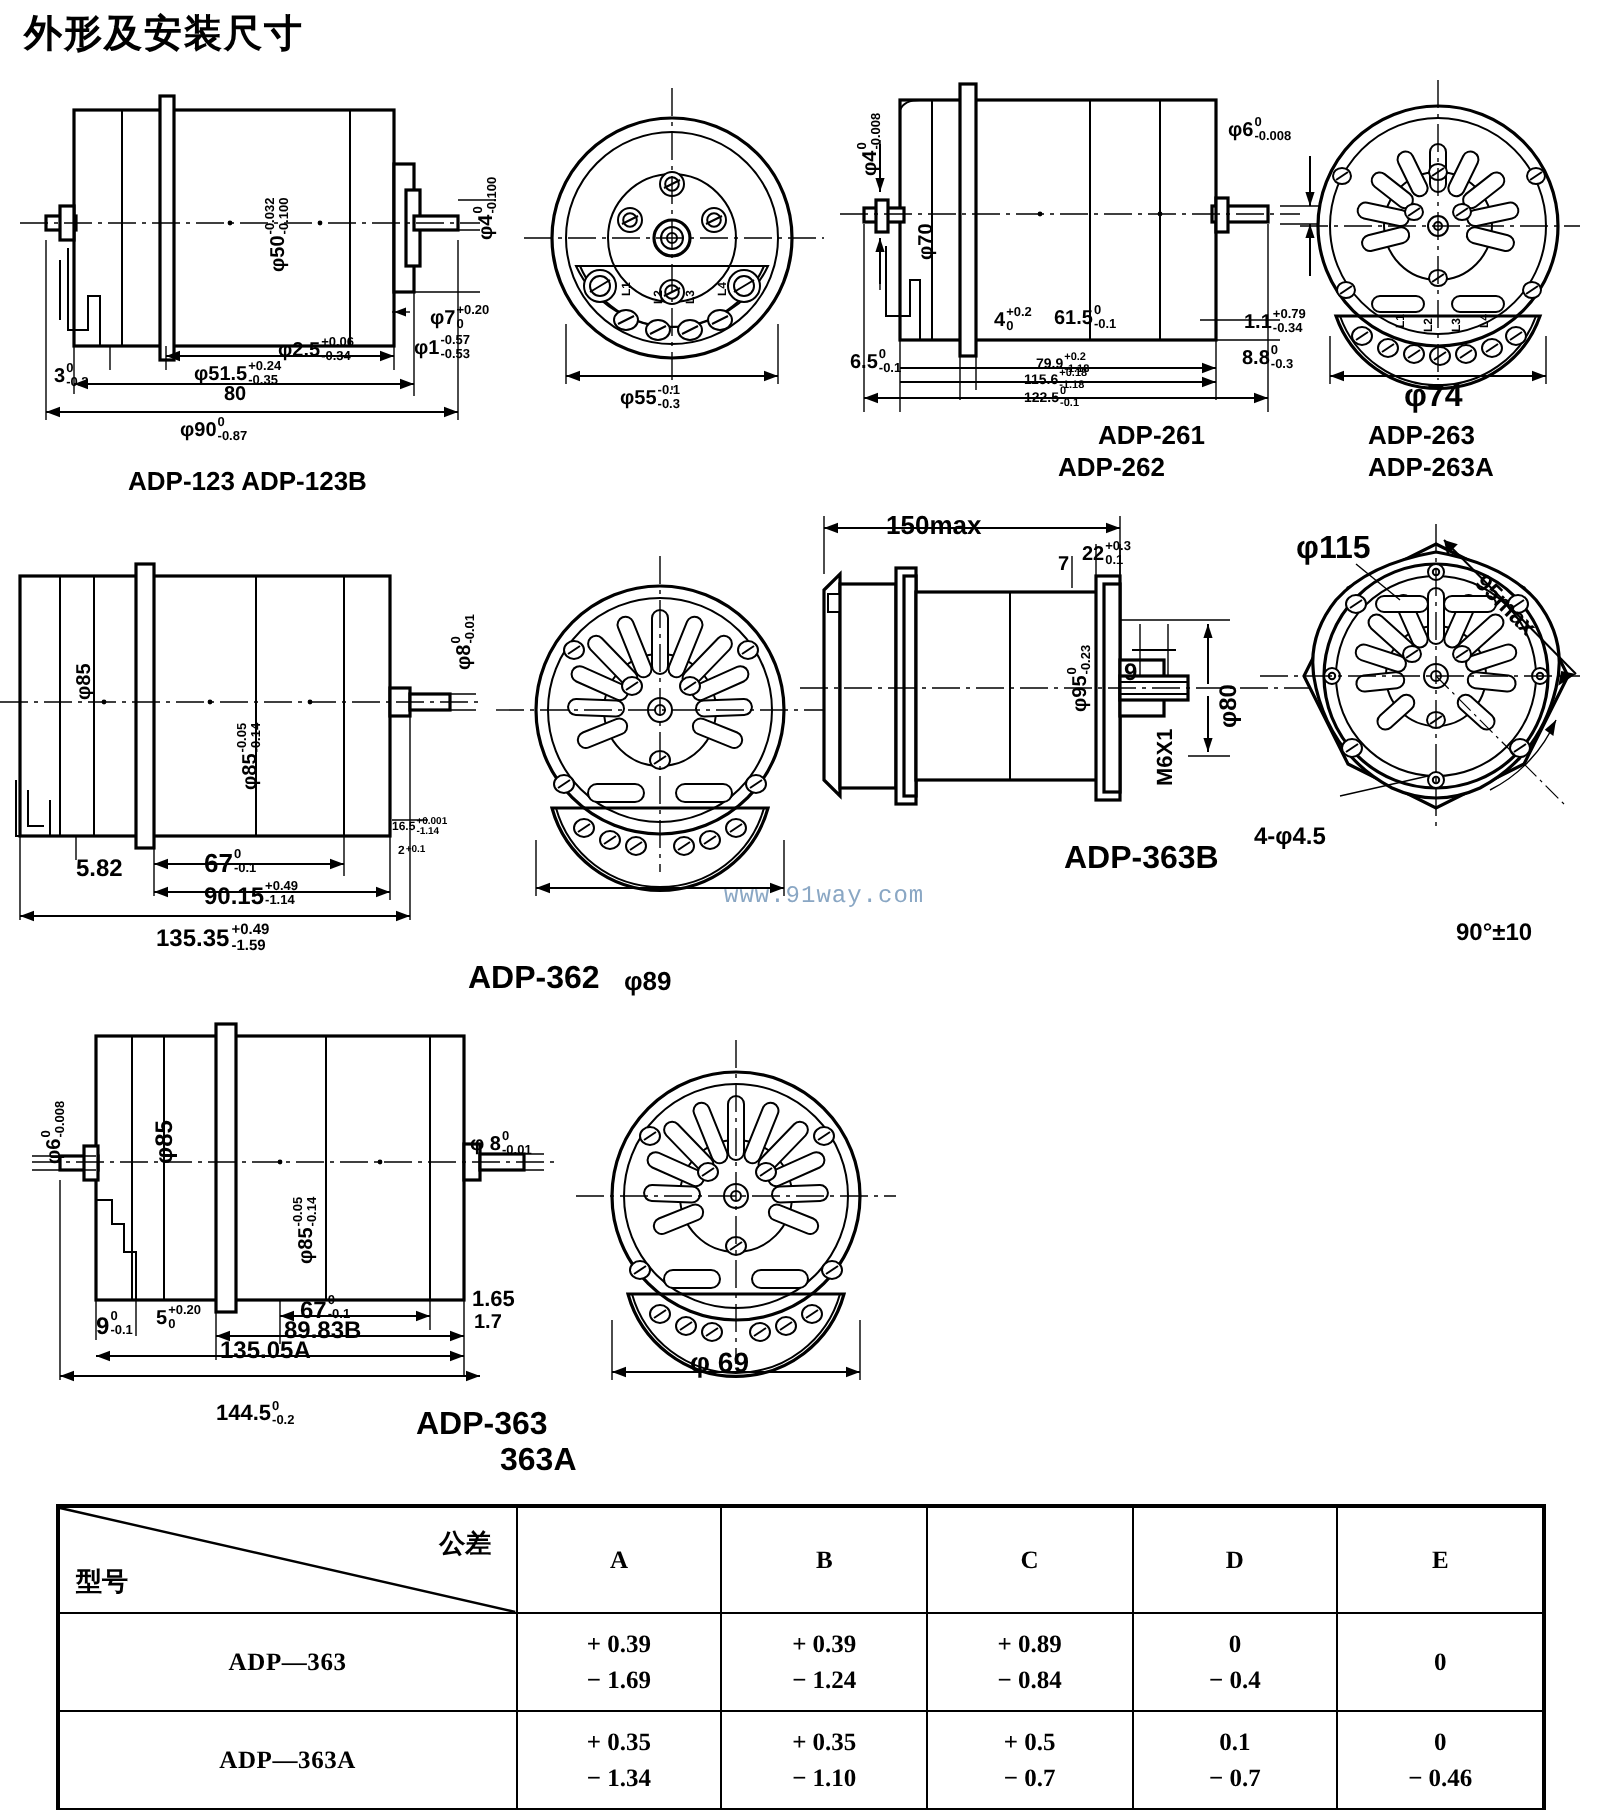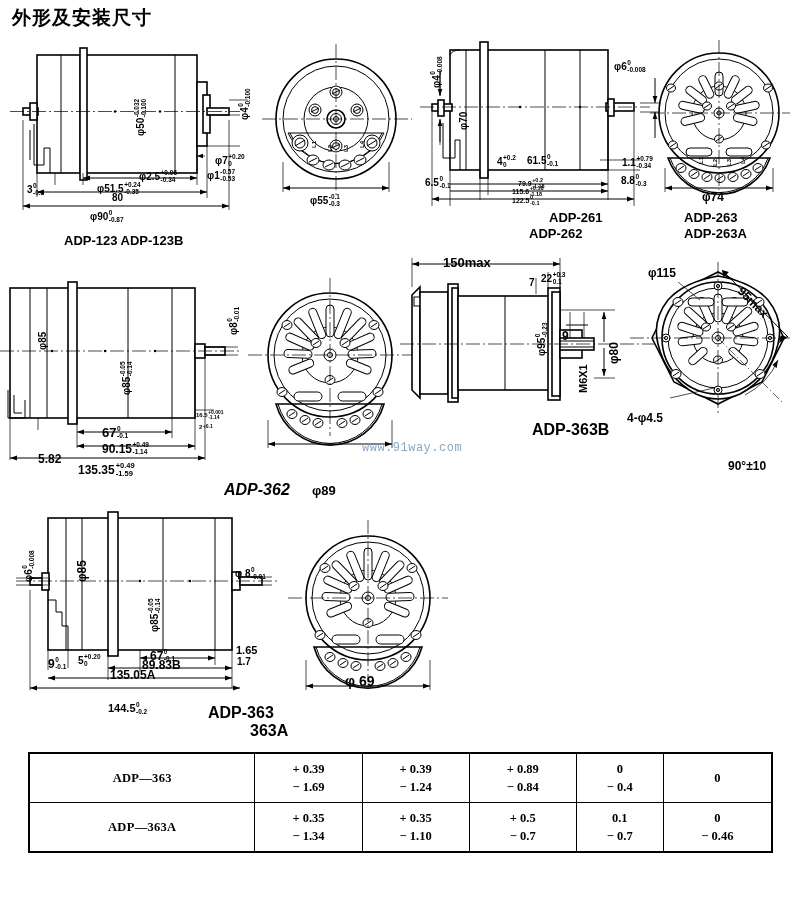--- a/index.html
+++ b/index.html
@@ -842,42 +842,42 @@
         <span>-0.3</span>
       </span>
   </div>
   <div class="t lbl" style="left:549px;top:211px;">ADP-261</div>
   <div class="t lbl" style="left:529px;top:227px;">ADP-262</div>
 
   <div class="t tiny" style="left:698px;top:164px;transform:rotate(-90deg);transform-origin:left top;">L1</div>
   <div class="t tiny" style="left:712px;top:166px;transform:rotate(-90deg);transform-origin:left top;">L2</div>
   <div class="t tiny" style="left:726px;top:166px;transform:rotate(-90deg);transform-origin:left top;">L3</div>
   <div class="t tiny" style="left:740px;top:164px;transform:rotate(-90deg);transform-origin:left top;">L4</div>
-  <div class="t dim" style="left:702px;top:191px;font-size:12px;">φ74</div>
+  <div class="t dim" style="left:702px;top:191px;font-size:16px;">φ74</div>
   <div class="t lbl" style="left:684px;top:211px;">ADP-263</div>
   <div class="t lbl" style="left:684px;top:227px;">ADP-263A</div>
 
   <div class="t dim" style="left:38px;top:350px;transform:rotate(-90deg);transform-origin:left top;">φ85</div>
   <div class="t" style="left:118px;top:395px;">
     <span class="rot90" style="position:absolute;left:0;top:0;">
       <span class="dim num">φ85</span><span class="tol">
           <span>-0.05</span>
           <span>-0.14</span>
         </span>
     </span>
   </div>
   <div class="t" style="left:225px;top:335px;">
     <span class="rot90" style="position:absolute;left:0;top:0;">
       <span class="dim num">φ8</span><span class="tol">
           <span>0</span>
           <span>-0.01</span>
         </span>
     </span>
   </div>
-  <div class="t dim" style="left:38px;top:428px;font-size:12px;margin-top:25px;">5.82</div>
+  <div class="t dim" style="left:38px;top:428px;font-size:12px;">5.82</div>
   <div class="t" style="left:102px;top:424px;">
     <span class="num" style="font-size:13px;font-weight:700;">67</span><span class="tol">
         <span>0</span>
         <span>-0.1</span>
       </span>
   </div>
   <div class="t" style="left:102px;top:440px;">
     <span class="num" style="font-size:12px;font-weight:700;">90.15</span><span class="tol">
         <span>+0.49</span>
         <span>-1.14</span>
@@ -895,21 +895,21 @@
         <span>-1.14</span>
       </span>
   </div>
   <div class="t" style="left:199px;top:418px;">
     <span class="tiny num">2</span><span class="tol" style="font-size:5px">
         <span>+0.1</span>
         <span></span>
       </span>
   </div>
   <div class="t dim" style="left:312px;top:448px;font-size:13px;margin-top:36px;">φ89</div>
-  <div class="t lbl" style="left:224px;top:482px;font-size:16px;font-style:italic;">ADP-362</div>
+  <div class="t lbl" style="left:234px;top:482px;font-size:16px;">ADP-362</div>
 
   <div class="t" style="left:443px;top:256px;font-size:13px;font-weight:700;">150max</div>
   <div class="t" style="left:533px;top:356px;">
     <span class="rot90" style="position:absolute;left:0;top:0;">
       <span class="dim num">φ95</span><span class="tol">
           <span>0</span>
           <span>-0.23</span>
         </span>
     </span>
   </div>
@@ -918,21 +918,21 @@
         <span>+0.3</span>
         <span>0.1</span>
       </span>
   </div>
   <div class="t dim" style="left:529px;top:278px;">7</div>
   <div class="t dim" style="left:562px;top:330px;font-size:12px;">9</div>
   <div class="t dim" style="left:578px;top:393px;transform:rotate(-90deg);transform-origin:left top;font-size:11px;">M6X1</div>
   <div class="t dim" style="left:608px;top:364px;transform:rotate(-90deg);transform-origin:left top;font-size:12px;">φ80</div>
   <div class="t lbl" style="left:532px;top:422px;font-size:16px;text-align:right;">ADP-363B</div>
 
-  <div class="t dim" style="left:648px;top:267px;font-size:12px;">φ115</div>
+  <div class="t dim" style="left:648px;top:267px;font-size:16px;">φ115</div>
   <div class="t dim" style="left:744px;top:285px;font-size:12px;transform:rotate(45deg);transform-origin:left top;">95max</div>
   <div class="t dim" style="left:627px;top:412px;font-size:12px;">4-φ4.5</div>
   <div class="t dim" style="left:728px;top:412px;font-size:12px;margin-top:48px;">90°±10</div>
 
   <div class="t" style="left:20px;top:582px;">
     <span class="rot90" style="position:absolute;left:0;top:0;">
       <span class="dim num">φ6</span><span class="tol">
           <span>0</span>
           <span>-0.008</span>
         </span>
@@ -982,20 +982,34 @@
   <div class="t dim" style="left:236px;top:645px;font-size:11px;">1.65</div>
   <div class="t dim" style="left:237px;top:657px;font-size:10px;">1.7</div>
   <div class="t dim" style="left:345px;top:674px;font-size:14px;">φ 69</div>
   <div class="t lbl" style="left:208px;top:705px;font-size:16px;">ADP-363</div>
   <div class="t lbl" style="left:250px;top:723px;font-size:16px;">363A</div>
 
   <div class="wm" style="left:362px;top:441px;">www.91way.com</div>
 
   <table class="tolTable tbOuter" style="left:28px;top:752px;width:745px;">
     <tbody>
+        <tr>
+      <th class="hdrCell">
+        <svg class="diag" viewBox="0 0 215 52" preserveAspectRatio="none">
+          <line x1="0" y1="0" x2="215" y2="52" stroke="#000" stroke-width="1.2"></line>
+        </svg>
+        <span class="cn" style="right:12px;top:9px;">公差</span>
+        <span class="cn" style="left:8px;bottom:6px;">型号</span>
+      </th>
+      <th class="colh">A</th>
+      <th class="colh">B</th>
+      <th class="colh">C</th>
+      <th class="colh">D</th>
+      <th class="colh">E</th>
+    </tr>
 
     <tr>
       <td class="mdl" style="height:48px;">ADP—363</td>
       <td>
         <div class="twoline">
           <span>+ 0.39</span>
           <span>− 1.69</span>
         </div>
       </td>
       <td>

